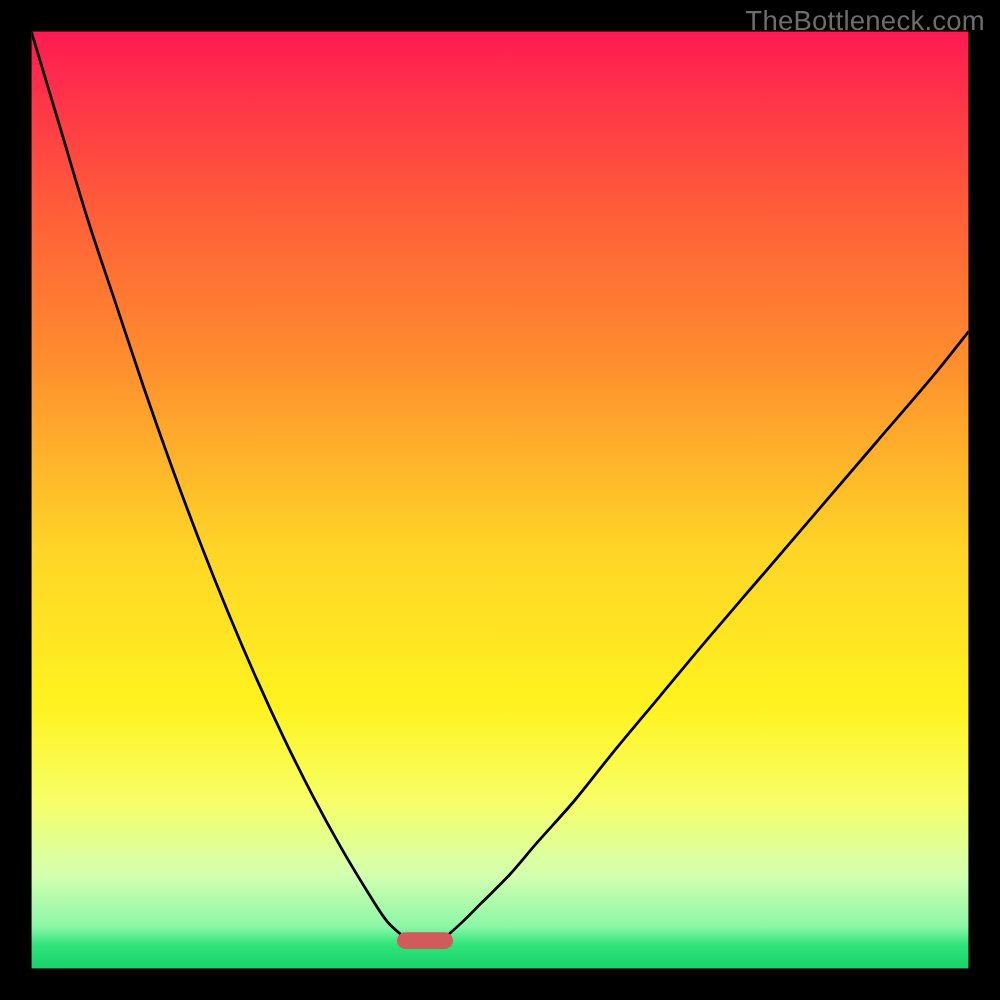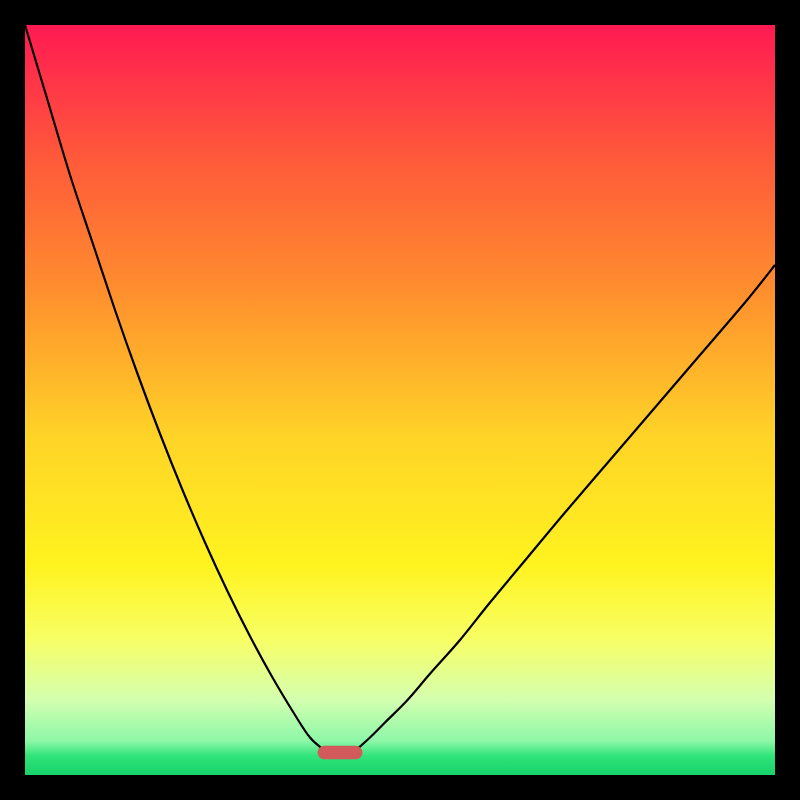--- a/index.html
+++ b/index.html
@@ -61,13 +61,14 @@
       <g id="series-g">
           <path d="M 0 0 C 3.75 12.5 15 50 22.5 75 C 30 100 37.5 126.25 45 150 C 52.5 173.75 60 195 67.5 217.5 C 75 240 82.5 263.125 90 285 C 97.5 306.875 105 328.125 112.5 348.75 C 120 369.375 127.5 389.375 135 408.75 C 142.5 428.125 150 446.875 157.5 465 C 165 483.125 172.5 500.625 180 517.5 C 187.5 534.375 195 550.625 202.5 566.25 C 210 581.875 217.5 596.875 225 611.25 C 232.5 625.625 240 639.375 247.5 652.5 C 255 665.625 263.75 680 270 690 C 276.25 700 280 706.5 285 712.5 C 290 718.5 297.5 723.75 300 726" fill="none" stroke="#000000" stroke-width="2.2"></path>
           <path d="M 330 726 C 332.5 723.75 340 717.25 345 712.5 C 350 707.75 353.75 703.75 360 697.5 C 366.25 691.25 375 683.125 382.5 675 C 390 666.875 396.25 658.75 405 648.75 C 413.75 638.75 424.99999999999994 626.875 434.99999999999994 615 C 444.99999999999994 603.125 453.75 591.25 465 577.5 C 476.25 563.75 490.00000000000006 547.5 502.50000000000006 532.5 C 515 517.5 526.25 503.75 540 487.5 C 553.75 471.25 570 452.5 585 435 C 600 417.5 615 400 630 382.5 C 645 365 660 347.49999999999994 675 329.99999999999994 C 690 312.49999999999994 707.5 292.5 720 277.5 C 732.5 262.5 745 246.24999999999994 750 239.99999999999994" fill="none" stroke="#000000" stroke-width="2.2"></path>
         </g>
       <g id="marker-g">
           <rect x="292.5" y="720.75" width="45" height="13.500000000000002" rx="6.750000000000001" fill="#d35a5a"></rect>
         </g>
     </svg>
   </div>
 
+  <div class="watermark">TheBottleneck.com</div>
 </div>
 
 </body></html>

